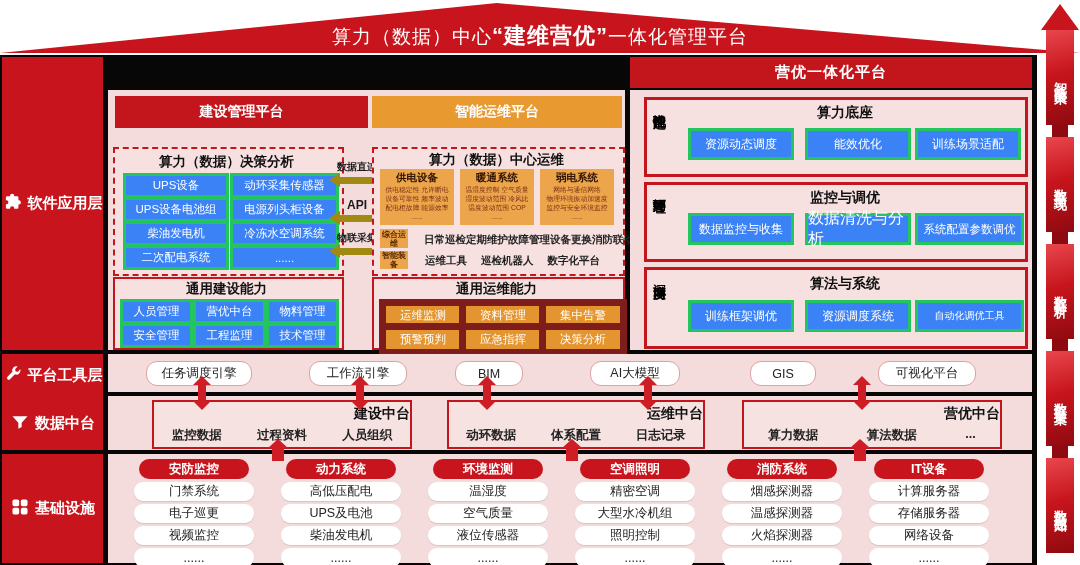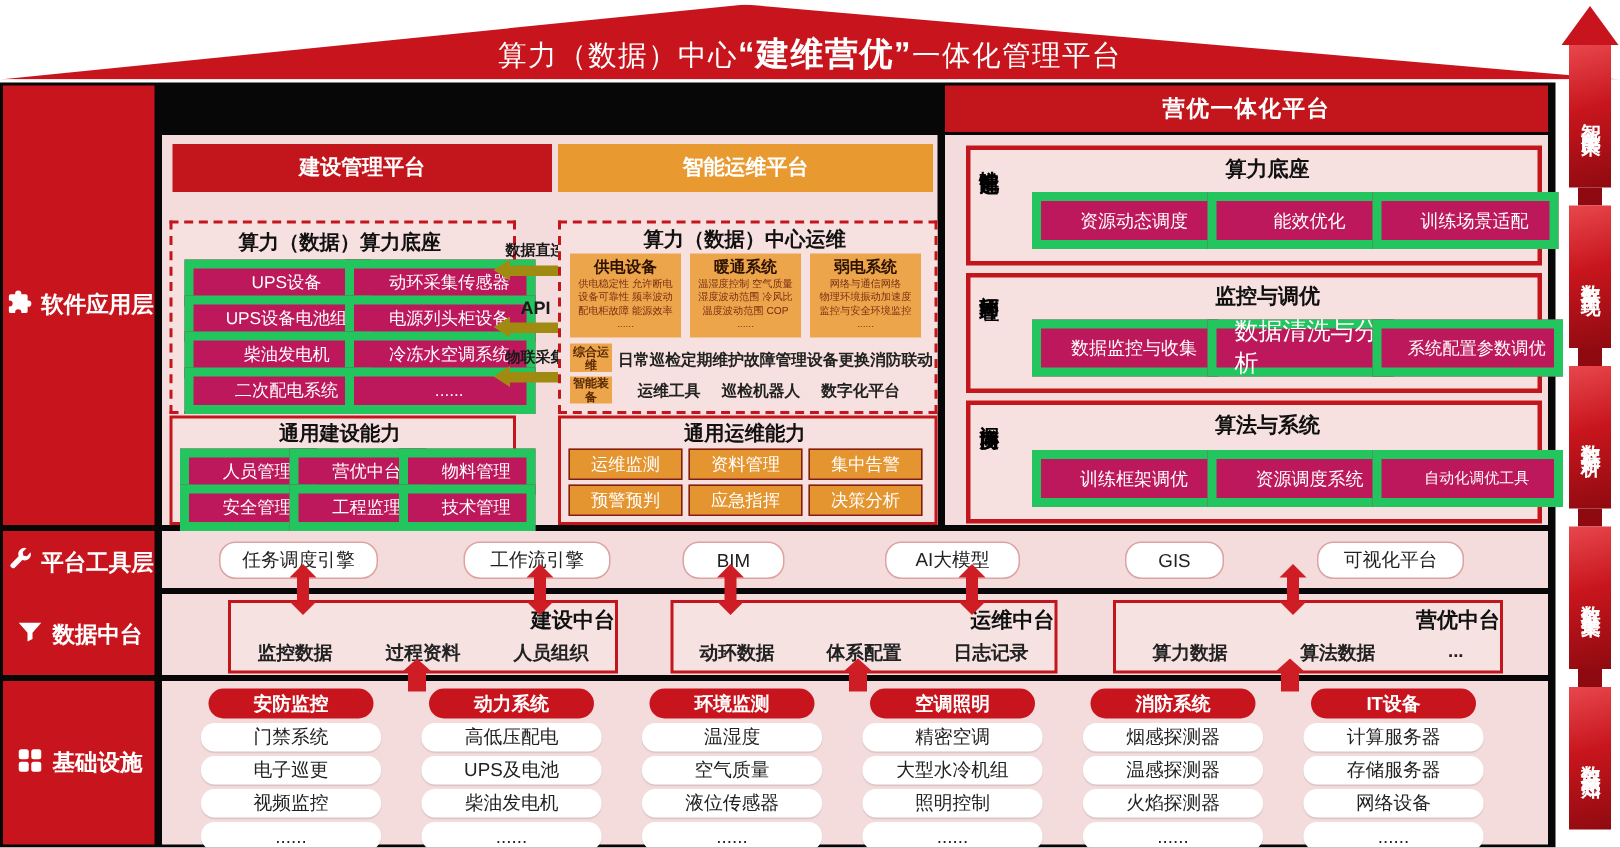--- a/index.html
+++ b/index.html
@@ -23,22 +23,22 @@
             display:flex;align-items:center;justify-content:center;color:#fff;font-weight:bold;font-size:13px;
             writing-mode:vertical-rl;text-orientation:upright;letter-spacing:3px;}
   .flow-conn{left:1052px;width:16px;background:#8f0a10;}
   
   .hdr{background:#c3161c;color:#fff;font-weight:bold;font-size:15px;display:flex;align-items:center;justify-content:center;letter-spacing:1px;}
   .panel{background:#f4dcdc;}
   .subhdr{color:#fff;font-weight:bold;font-size:14px;display:flex;align-items:center;justify-content:center;}
   .dashedbox{border:2px dashed #c3161c;background:#f7e0e0;}
   .solidbox{border:3px solid #c3161c;background:#f7e0e0;}
   .boxtitle{font-weight:bold;font-size:13.5px;color:#111;text-align:center;}
-  .rbtn{background:#be185d;border:6px solid #22c55e;color:#fff;font-size:11.5px;display:flex;align-items:center;justify-content:center;padding-left:12px;}
-  .obtn{background:#e5952f;border:1px solid #7f1d1d;color:#fff;font-size:11.5px;display:flex;align-items:center;justify-content:center;}
+  .rbtn{background:#3b82f6;border:3px solid #22c55e;color:#fff;font-size:11.5px;display:flex;align-items:center;justify-content:center;}
+  .obtn{background:#e5952f;border:7px solid #7f1d1d;color:#fff;font-size:11.5px;display:flex;align-items:center;justify-content:center;}
   
   .harrow{height:7px;background:#a08a12;}
   .harrow:before,.harrow:after{content:"";position:absolute;top:-4px;width:0;height:0;border-top:7.5px solid transparent;border-bottom:7.5px solid transparent;}
   .harrow:before{left:-10px;border-right:11px solid #a08a12;}
   .harrow:after{right:-10px;border-left:11px solid #a08a12;}
   .connlabel{font-size:10px;font-weight:bold;color:#1a1a1a;text-align:center;width:60px;}
   
   .ogroup{background:#eda54b;display:flex;flex-direction:column;align-items:center;}
   .ogroup .gname{font-size:10.5px;font-weight:bold;color:#2d1200;margin-top:2px;}
   .ogroup .gline{font-size:6.8px;line-height:9px;color:#7a2f12;white-space:nowrap;}
@@ -122,21 +122,21 @@
   <div class="abs flow-conn" style="top:339px;height:12px;"></div>
   <div class="abs flow-seg" style="top:351px;height:95px;">数据采集</div>
   <div class="abs flow-conn" style="top:446px;height:12px;"></div>
   <div class="abs flow-seg" style="top:458px;height:95px;">数据感知</div>
 
   <div class="abs panel" style="left:108px;top:90px;width:517px;height:260px;"></div>
   <div class="abs subhdr" style="left:115px;top:96px;width:253px;height:32px;background:#c3161c;">建设管理平台</div>
   <div class="abs subhdr" style="left:372px;top:96px;width:250px;height:32px;background:#e8992f;">智能运维平台</div>
 
   <div class="abs dashedbox" style="left:113px;top:147px;width:227px;height:125px;"></div>
-  <div class="abs boxtitle" style="left:113px;top:153px;width:227px;">算力（数据）算力底座</div>
+  <div class="abs boxtitle" style="left:113px;top:153px;width:227px;">算力（数据）决策分析</div>
   <div class="abs rbtn" style="left:123px;top:173px;width:100px;height:19px;">UPS设备</div>
   <div class="abs rbtn" style="left:230px;top:173px;width:103px;height:19px;">动环采集传感器</div>
   <div class="abs rbtn" style="left:123px;top:197px;width:100px;height:19px;">UPS设备电池组</div>
   <div class="abs rbtn" style="left:230px;top:197px;width:103px;height:19px;">电源列头柜设备</div>
   <div class="abs rbtn" style="left:123px;top:221px;width:100px;height:19px;">柴油发电机</div>
   <div class="abs rbtn" style="left:230px;top:221px;width:103px;height:19px;">冷冻水空调系统</div>
   <div class="abs rbtn" style="left:123px;top:245px;width:100px;height:19px;">二次配电系统</div>
   <div class="abs rbtn" style="left:230px;top:245px;width:103px;height:19px;">......</div>
 
   <div class="abs connlabel" style="left:327px;top:160px;">数据直连</div>
@@ -163,21 +163,21 @@
     <div class="gline">......</div>
   </div>
   <div class="abs ogroup" style="left:540px;top:169px;width:74px;height:56px;">
     <div class="gname">弱电系统</div>
     <div class="gline">网络与通信网络</div>
     <div class="gline">物理环境振动加速度</div>
     <div class="gline">监控与安全环境监控</div>
     <div class="gline">......</div>
   </div>
   <div class="abs olabel" style="left:380px;top:229px;width:28px;height:19px;">综合运维</div>
-  <div class="abs" style="left:412px;top:233px;width:202px;display:flex;justify-content:space-between;">
+  <div class="abs" style="left:424px;top:233px;width:202px;display:flex;justify-content:space-between;">
     <span class="opsitem">日常巡检</span>
     <span class="opsitem">定期维护</span>
     <span class="opsitem">故障管理</span>
     <span class="opsitem">设备更换</span>
     <span class="opsitem">消防联动</span>
   </div>
   <div class="abs olabel" style="left:380px;top:251px;width:28px;height:18px;">智能装备</div>
   <div class="abs" style="left:425px;top:254px;width:175px;display:flex;justify-content:space-between;">
     <span class="opsitem">运维工具</span>
     <span class="opsitem">巡检机器人</span>

